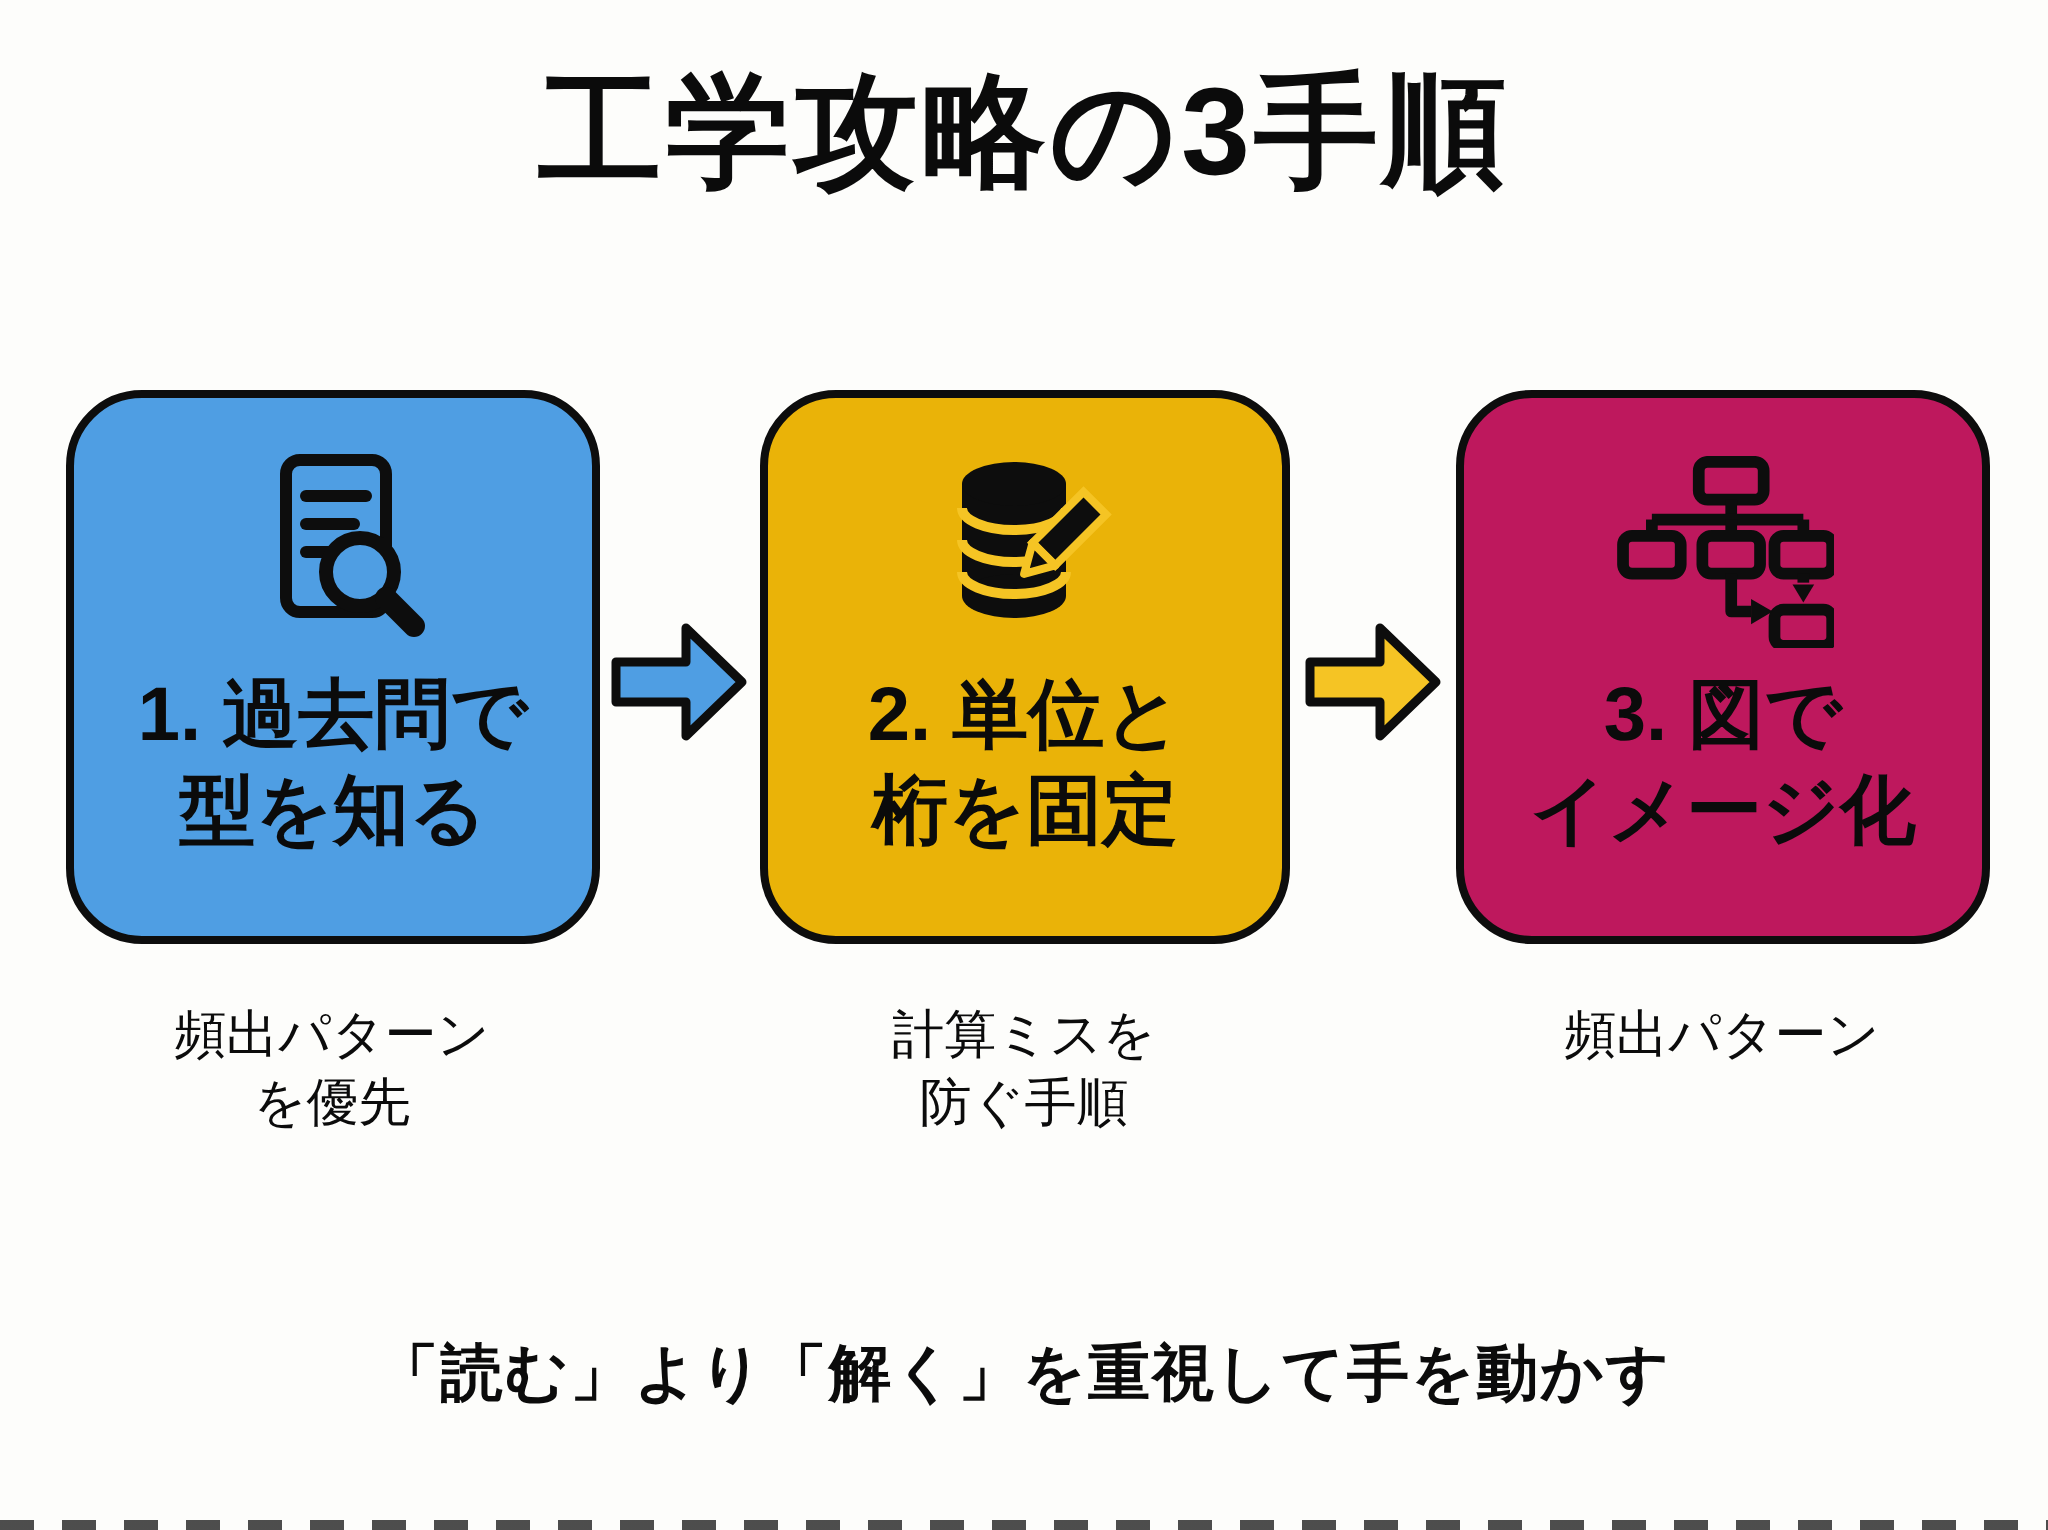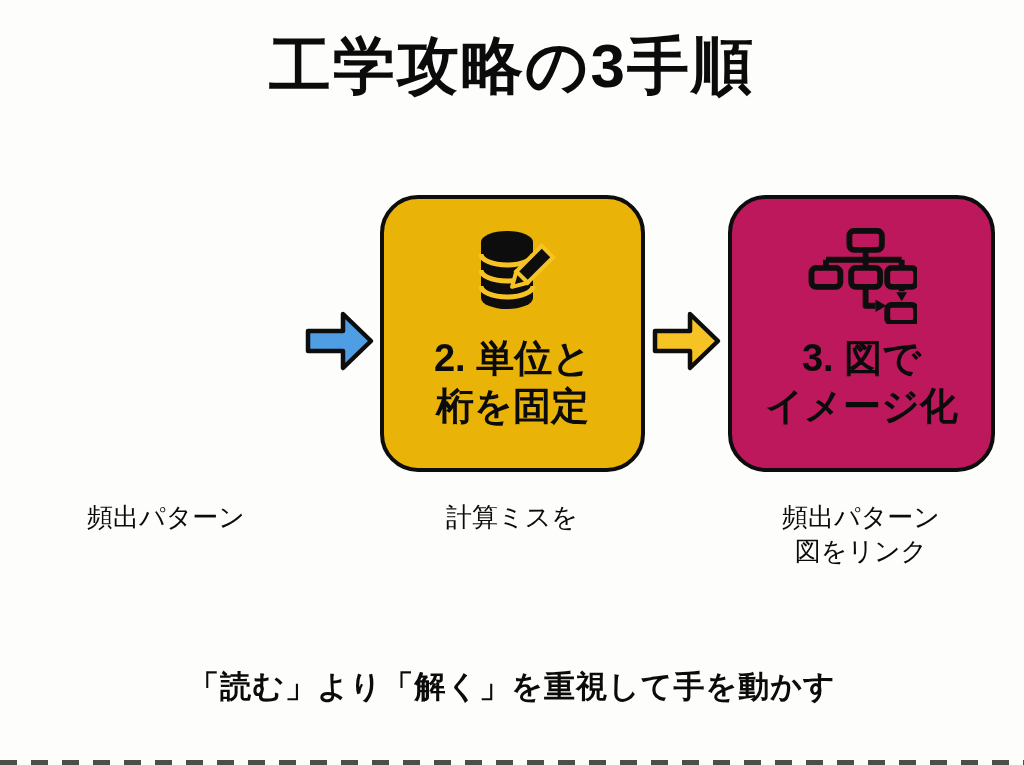--- a/index.html
+++ b/index.html
@@ -51,20 +51,36 @@
     opacity:.85;
   }
 </style>
 </head>
 <body>
 
 <div class="canvas">
 
   <div class="title">工学攻略の3手順</div>
 
+  <div class="step-card" id="card-1">
+    <div class="step-icon">
+      <svg width="100" height="100" viewBox="0 0 100 100" aria-hidden="true">
+        <rect x="26" y="4" width="50" height="76" rx="7" fill="none" stroke="#0d0d0d" stroke-width="6"></rect>
+        <line x1="36" y1="22" x2="66" y2="22" stroke="#0d0d0d" stroke-width="6" stroke-linecap="round"></line>
+        <line x1="36" y1="36" x2="60" y2="36" stroke="#0d0d0d" stroke-width="6" stroke-linecap="round"></line>
+        <line x1="36" y1="50" x2="52" y2="50" stroke="#0d0d0d" stroke-width="6" stroke-linecap="round"></line>
+        <circle cx="63" cy="60" r="17" fill="#4f9ee3" stroke="#0d0d0d" stroke-width="7"></circle>
+        <line x1="76" y1="73" x2="90" y2="87" stroke="#0d0d0d" stroke-width="11" stroke-linecap="round"></line>
+      </svg>
+    </div>
+    <div class="step-label">
+      <span>1. 過去問で</span><br>
+      <span>型を知る</span>
+    </div>
+  </div>
 
   <div class="arrow" id="arrow-1">
     <svg width="70" height="64" viewBox="0 0 70 64" aria-hidden="true">
       <polygon points="3,22 38,22 38,5 66,32 38,59 38,42 3,42" fill="#4f9ee3" stroke="#0d0d0d" stroke-width="4.5" stroke-linejoin="round"></polygon>
     </svg>
   </div>
 
   <div class="step-card" id="card-2">
     <div class="step-icon">
       <svg width="100" height="100" viewBox="0 0 100 100" aria-hidden="true">
@@ -114,26 +130,27 @@
       </svg>
     </div>
     <div class="step-label">
       <span>3. 図で</span><br>
       <span>イメージ化</span>
     </div>
   </div>
 
   <div class="caption" id="caption-1">
     <span>頻出パターン</span><br>
+    <span>を優先</span>
   </div>
   <div class="caption" id="caption-2">
     <span>計算ミスを</span><br>
+    <span>防ぐ手順</span>
   </div>
   <div class="caption" id="caption-3">
     <span>頻出パターン</span><br>
-    <span>図をリンク</span>
   </div>
 
   <div class="footer">「読む」より「解く」を重視して手を動かす</div>
 
   <div class="bottom-edge"></div>
 
 </div>
 
 </body></html>

